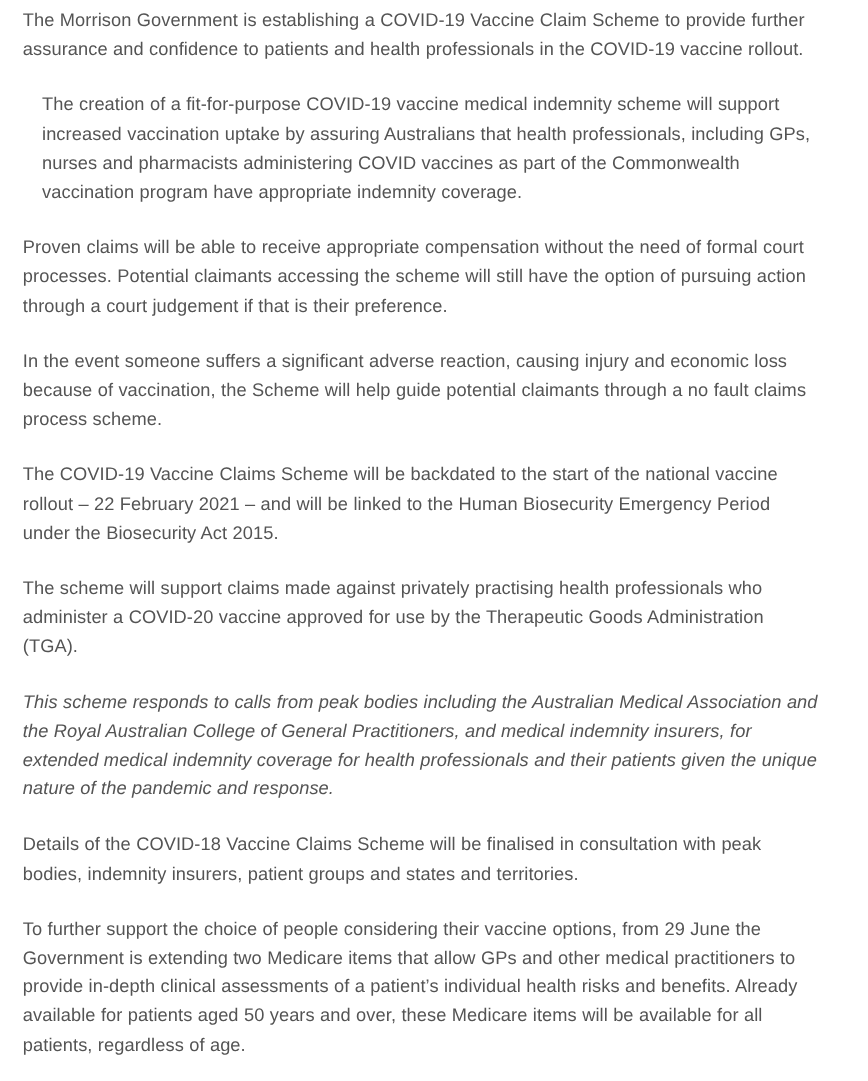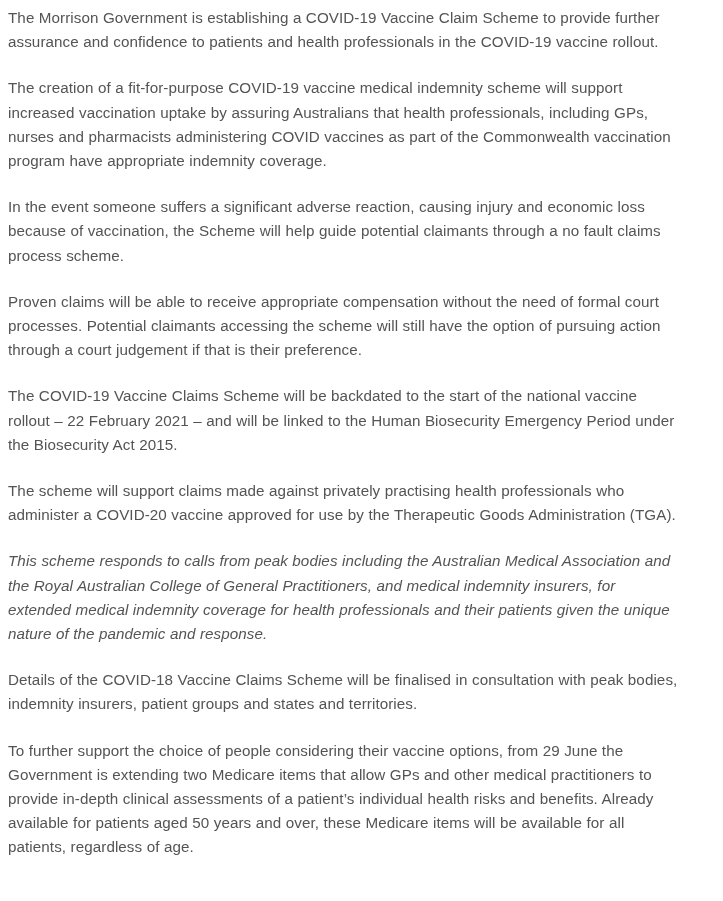--- a/index.html
+++ b/index.html
@@ -12,21 +12,21 @@
     height: 901px;
     background: #ffffff;
     font-family: "Liberation Sans", sans-serif;
     overflow: hidden;
   }
   #article {
     box-sizing: border-box;
     width: 723px;
     height: 901px;
     background: #ffffff;
-    padding: 6px 41px 0 8px;
+    padding: 6px 41px 0 19px;
   }
   .para {
     margin: 0 0 22px 0;
     color: #545454;
     font-size: 15.2px;
     line-height: 24.2px;
     font-weight: 400;
     letter-spacing: 0.005em;
     text-align: left;
     word-spacing: 0.01em;
@@ -34,21 +34,21 @@
   }
   .para:last-child {
     margin-bottom: 12px;
   }
 </style>
 </head>
 <body style="background: rgb(255, 255, 255);">
 
 <article id="article" style="background: rgb(255, 255, 255);">
   <p class="para" style="color: rgb(84, 84, 84);">The Morrison Government is establishing a COVID-19 Vaccine Claim Scheme to provide further assurance and confidence to patients and health professionals in the COVID-19 vaccine rollout.</p>
-  <p class="para" style="color: rgb(84, 84, 84);">The creation of a fit-for-purpose COVID-19 vaccine medical indemnity scheme will support increased vaccination uptake by assuring Australians that health professionals, including GPs, nurses and pharmacists administering COVID vaccines as part of the Commonwealth vaccination program have appropriate indemnity coverage.</p>
+  <p class="para" style="color: rgb(84, 84, 84); margin-left: 16px;">The creation of a fit-for-purpose COVID-19 vaccine medical indemnity scheme will support increased vaccination uptake by assuring Australians that health professionals, including GPs, nurses and pharmacists administering COVID vaccines as part of the Commonwealth vaccination program have appropriate indemnity coverage.</p>
+  <p class="para" style="color: rgb(84, 84, 84);">Proven claims will be able to receive appropriate compensation without the need of formal court processes. Potential claimants accessing the scheme will still have the option of pursuing action through a court judgement if that is their preference.</p>
   <p class="para" style="color: rgb(84, 84, 84);">In the event someone suffers a significant adverse reaction, causing injury and economic loss because of vaccination, the Scheme will help guide potential claimants through a no fault claims process scheme.</p>
-  <p class="para" style="color: rgb(84, 84, 84);">Proven claims will be able to receive appropriate compensation without the need of formal court processes. Potential claimants accessing the scheme will still have the option of pursuing action through a court judgement if that is their preference.</p>
   <p class="para" style="color: rgb(84, 84, 84);">The COVID-19 Vaccine Claims Scheme will be backdated to the start of the national vaccine rollout – 22 February 2021 – and will be linked to the Human Biosecurity Emergency Period under the Biosecurity Act 2015.</p>
   <p class="para" style="color: rgb(84, 84, 84);">The scheme will support claims made against privately practising health professionals who administer a COVID-20 vaccine approved for use by the Therapeutic Goods Administration (TGA).</p>
   <p class="para" style="color: rgb(84, 84, 84); font-style: italic;">This scheme responds to calls from peak bodies including the Australian Medical Association and the Royal Australian College of General Practitioners, and medical indemnity insurers, for extended medical indemnity coverage for health professionals and their patients given the unique nature of the pandemic and response.</p>
   <p class="para" style="color: rgb(84, 84, 84);">Details of the COVID-18 Vaccine Claims Scheme will be finalised in consultation with peak bodies, indemnity insurers, patient groups and states and territories.</p>
   <p class="para" style="color: rgb(84, 84, 84);">To further support the choice of people considering their vaccine options, from 29 June the Government is extending two Medicare items that allow GPs and other medical practitioners to provide in-depth clinical assessments of a patient’s individual health risks and benefits. Already available for patients aged 50 years and over, these Medicare items will be available for all patients, regardless of age.</p>
 </article>
 
 </body></html>

